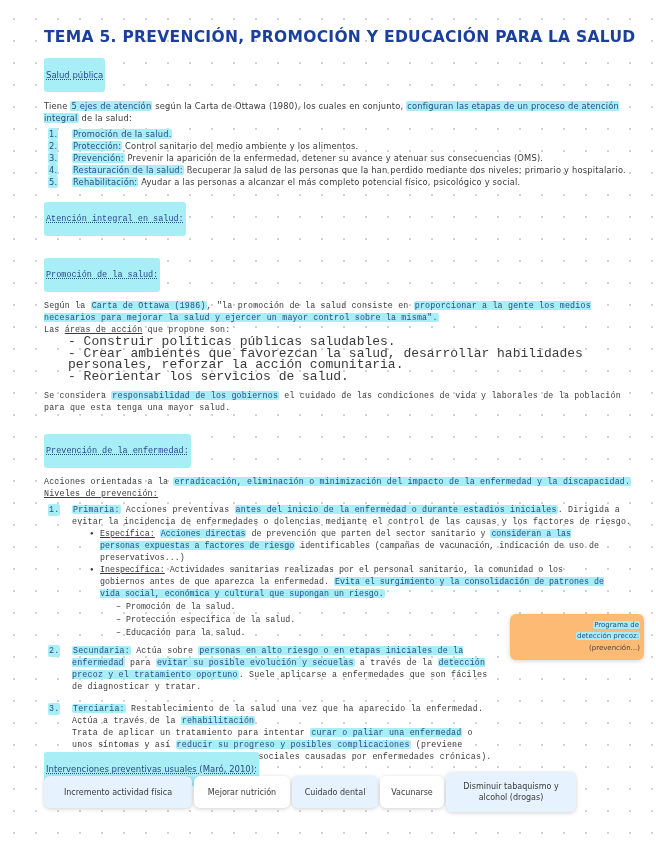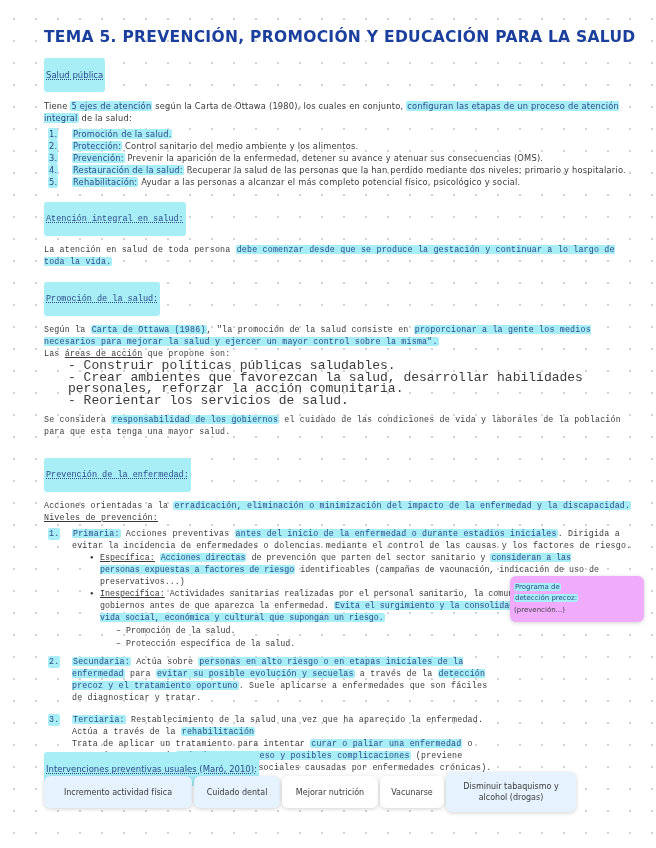--- a/index.html
+++ b/index.html
@@ -30,23 +30,23 @@
   .gap { height: 8px; }
   ol { margin: 4px 0 0 0; padding-left: 0; list-style: none; }
   ol li { font-size: 8.3px; line-height: 12px; position: relative; padding-left: 28px; letter-spacing: 0.2px; }
   ol li .num { position: absolute; left: 4px; }
   .ul { text-decoration: underline; }
   .dash { padding-left: 24px; font-size: 13px; line-height: 11.5px; }
   .bullet { padding-left: 56px; position: relative; font-size: 8.3px; line-height: 12px; }
   .bullet::before { content: "●"; position: absolute; left: 46px; font-size: 6px; }
   .subdash { padding-left: 72px; font-size: 8.3px; line-height: 13px; }
   .side-card {
-    position: absolute; left: 510px; top: 576px; width: 126px;
-    background: #f0abfc; border-radius: 6px; box-shadow: 0 1px 4px rgba(0,0,0,0.18);
-    text-align: left; font-size: 7px; line-height: 10.5px; padding: 6px 4px 6px 4px;
+    position: absolute; left: 510px; top: 614px; width: 126px;
+    background: #fdba74; border-radius: 6px; box-shadow: 0 1px 4px rgba(0,0,0,0.18);
+    text-align: right; font-size: 7px; line-height: 10.5px; padding: 6px 4px 6px 4px;
     color: #444;
   }
   .side-card .hl { font-size: 7px; }
   .chips { position: absolute; left: 44px; top: 772px; display: flex; gap: 2px; align-items: center; }
   .chip {
     font-size: 8px; color: #3a3a3a; border-radius: 6px; padding: 0 10px;
     box-shadow: 0 1px 4px rgba(0,0,0,0.18); display: flex; align-items: center;
     justify-content: center; text-align: center; height: 32px; line-height: 11px;
   }
   .chip.blue { background: #e6f2fd; }
@@ -69,21 +69,20 @@
       <li><span class="num hl">2.</span><span class="hl">Protección:</span><span> Control sanitario del medio ambiente y los alimentos.</span></li>
       <li><span class="num hl">3.</span><span class="hl">Prevención:</span><span> Prevenir la aparición de la enfermedad, detener su avance y atenuar sus consecuencias (OMS).</span></li>
       <li><span class="num hl">4.</span><span class="hl">Restauración de la salud:</span><span> Recuperar la salud de las personas que la han perdido mediante dos niveles: primario y hospitalario.</span></li>
       <li><span class="num hl">5.</span><span class="hl">Rehabilitación:</span><span> Ayudar a las personas a alcanzar el más completo potencial físico, psicológico y social.</span></li>
     </ol>
   </section>
 
   <section class="sec">
     <span class="hdr">Atención integral en salud:</span>
     <div class="gap"></div>
-    <p><span>La atención en salud de toda persona </span><span class="hl">debe comenzar desde que se produce la gestación y continuar a lo largo de toda la vida.</span></p>
   </section>
 
   <section class="sec">
     <span class="hdr">Promoción de la salud:</span>
     <div class="gap"></div>
     <p><span>Según la </span><span class="hl">Carta de Ottawa (1986)</span><span>, "la promoción de la salud consiste en </span><span class="hl">proporcionar a la gente los medios necesarios para mejorar la salud y ejercer un mayor control sobre la misma".</span></p>
     <p><span>Las </span><span class="ul">áreas de acción</span><span> que propone son:</span></p>
     <div class="dash">- Construir políticas públicas saludables.</div>
     <div class="dash">- Crear ambientes que favorezcan la salud, desarrollar habilidades personales, reforzar la acción comunitaria.</div>
     <div class="dash">- Reorientar los servicios de salud.</div>
@@ -99,20 +98,21 @@
 
     <ol style="width:470px">
       <li style="width:560px">
         <span class="num hl">1.</span><span class="hl">Primaria:</span><span> Acciones preventivas </span><span class="hl">antes del inicio de la enfermedad o durante estadios iniciales</span><span>. Dirigida a evitar la incidencia de enfermedades o dolencias mediante el control de las causas y los factores de riesgo.</span>
       </li>
     </ol>
     <div class="bullet" style="width:504px"><span class="ul">Específica:</span> <span class="hl">Acciones directas</span><span> de prevención que parten del sector sanitario y </span><span class="hl">consideran a las personas expuestas a factores de riesgo</span><span> identificables (campañas de vacunación, indicación de uso de preservativos...)</span></div>
     <div class="bullet" style="width:504px"><span class="ul">Inespecífica:</span><span> Actividades sanitarias realizadas por el personal sanitario, la comunidad o los gobiernos antes de que aparezca la enfermedad. </span><span class="hl">Evita el surgimiento y la consolidación de patrones de vida social, económica y cultural que supongan un riesgo.</span></div>
     <div class="subdash">– Promoción de la salud.</div>
     <div class="subdash">– Protección específica de la salud.</div>
+    <div class="subdash">– Educación para la salud.</div>
 
     <ol style="margin-top:6px">
       <li style="width:420px">
         <span class="num hl">2.</span><span class="hl">Secundaria:</span><span> Actúa sobre </span><span class="hl">personas en alto riesgo o en etapas iniciales de la enfermedad</span><span> para </span><span class="hl">evitar su posible evolución y secuelas</span><span> a través de la </span><span class="hl">detección precoz y el tratamiento oportuno</span><span>. Suele aplicarse a enfermedades que son fáciles de diagnosticar y tratar.</span>
       </li>
       <li style="width:420px; margin-top:10px">
         <span class="num hl">3.</span><span class="hl">Terciaria:</span><span> Restablecimiento de la salud una vez que ha aparecido la enfermedad.</span><br>
         <span>Actúa a través de la </span><span class="hl">rehabilitación</span><br>
         <span>Trata de aplicar un tratamiento para intentar </span><span class="hl">curar o paliar una enfermedad</span><span> o unos síntomas y así </span><span class="hl">reducir su progreso y posibles complicaciones</span><span> (previene limitaciones físicas, funcionales y sociales causadas por enfermedades crónicas).</span>
       </li>
@@ -124,17 +124,17 @@
   <div><span class="hl">Programa de</span></div>
   <div><span class="hl">detección precoz:</span></div>
   <div style="margin-top:2px">(prevención...)</div>
 </div>
 
 <div style="position:absolute; left:44px; top:752px;">
   <span class="hdr">Intervenciones preventivas usuales (Maró, 2010):</span>
 </div>
 <div class="chips">
   <div class="chip blue" style="width:128px">Incremento actividad física</div>
+  <div class="chip white" style="width:76px">Mejorar nutrición</div>
   <div class="chip blue" style="width:66px">Cuidado dental</div>
-  <div class="chip white" style="width:76px">Mejorar nutrición</div>
   <div class="chip white" style="width:44px">Vacunarse</div>
   <div class="chip blue" style="width:110px; height:40px">Disminuir tabaquismo y alcohol (drogas)</div>
 </div>
 
 </body></html>

